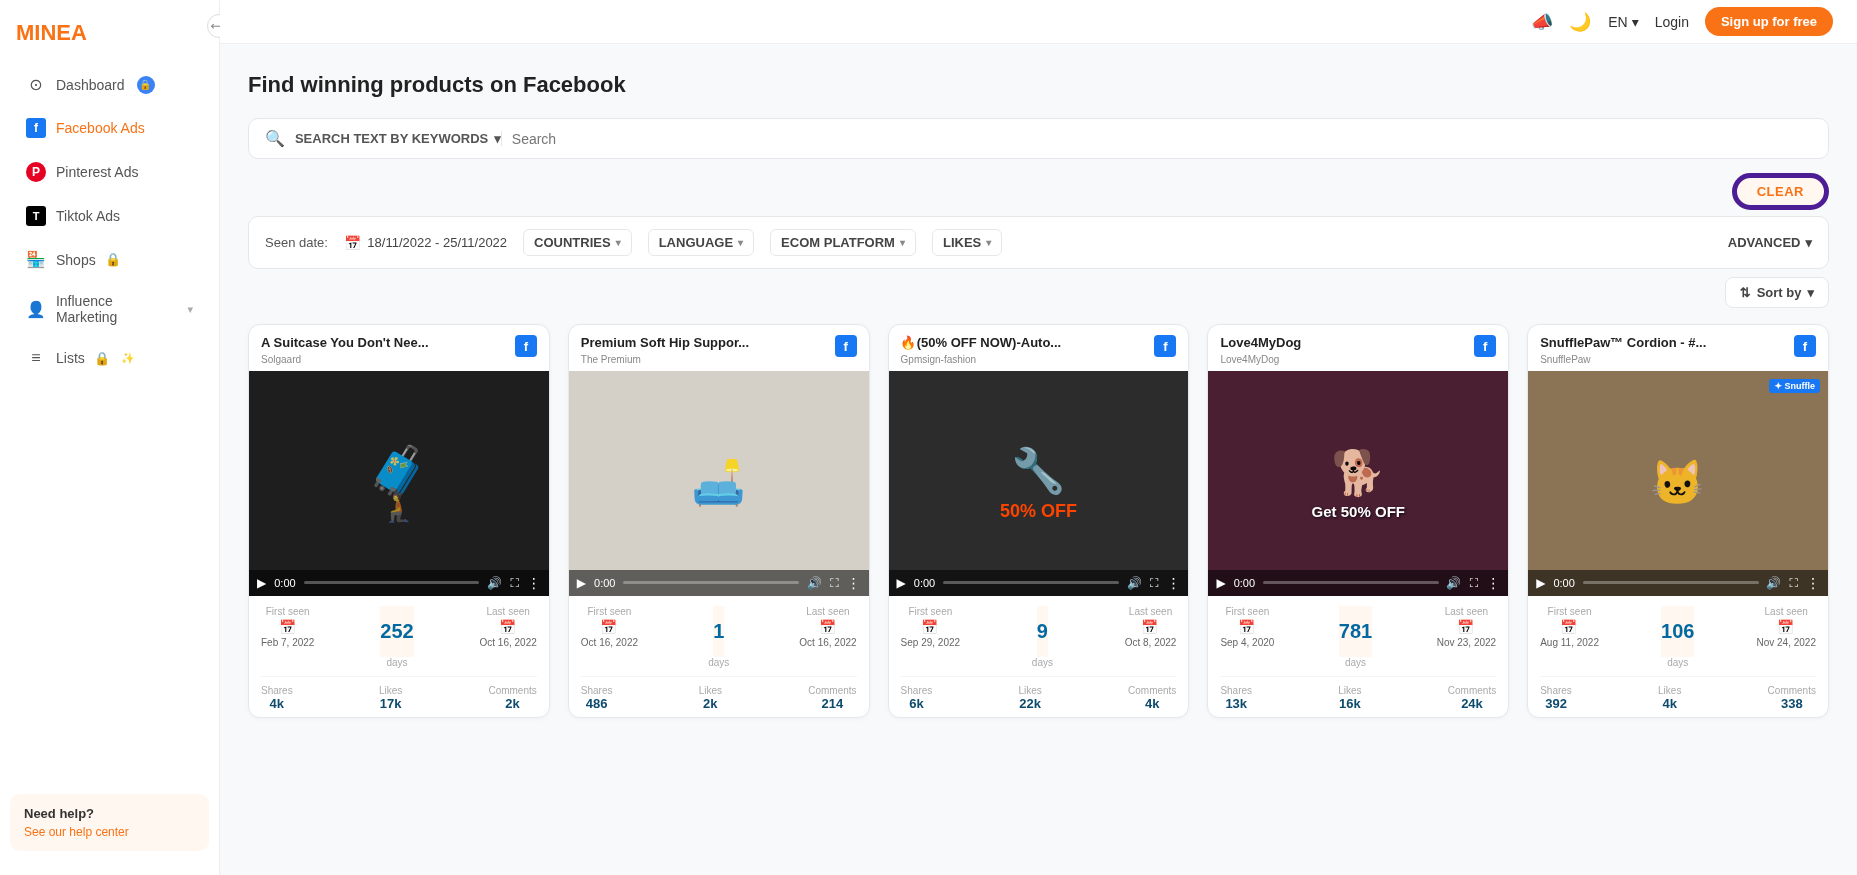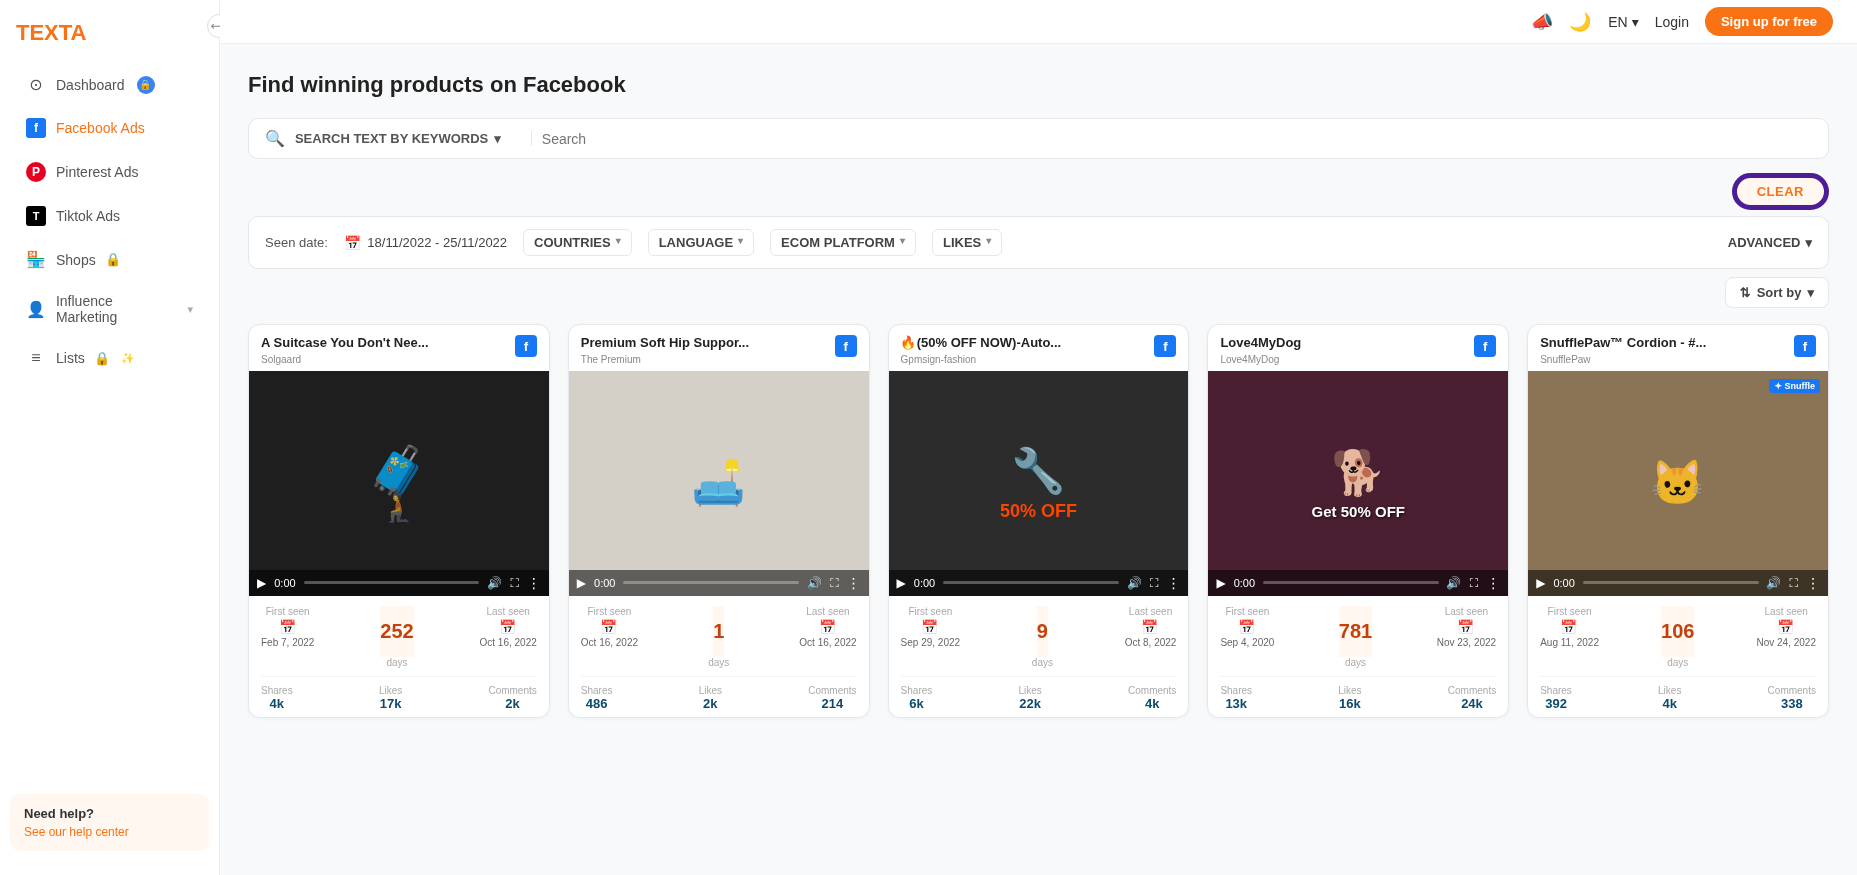--- a/index.html
+++ b/index.html
@@ -147,21 +147,21 @@
     .search-icon { color: #888; font-size: 16px; }
     .search-keyword-selector {
       display: flex;
       align-items: center;
       gap: 6px;
       font-size: 13px;
       font-weight: 600;
       color: #555;
       cursor: pointer;
       border-right: 1px solid #e5e7eb;
-      padding-right: 30px;
+      padding-right: 0;
     }
     .search-input {
       border: none;
       outline: none;
       font-size: 14px;
       color: #888;
       flex: 1;
       background: transparent;
     }
 
@@ -198,20 +198,21 @@
       display: flex;
       align-items: center;
       gap: 6px;
       font-size: 13px;
       color: #444;
       font-weight: 500;
     }
     .date-icon { font-size: 14px; color: #888; }
     .filter-chip {
       display: flex;
+      align-items: center;
       gap: 5px;
       font-size: 13px;
       font-weight: 600;
       color: #444;
       cursor: pointer;
       padding: 5px 10px;
       border-radius: 6px;
       border: 1px solid #e5e7eb;
       background: #fff;
     }
@@ -324,21 +325,21 @@
     .stats-dates {
       display: flex;
       justify-content: space-between;
       margin-bottom: 8px;
     }
     .stat-date-group { text-align: center; }
     .stat-date-label { font-size: 10px; color: #aaa; margin-bottom: 2px; }
     .stat-date-icon { font-size: 14px; color: #f97316; }
     .stat-days-badge {
       background: #fff7f0;
-      color: #c2410c;
+      color: #0369a1;
       font-size: 20px;
       font-weight: 700;
       text-align: center;
       padding: 14px 0;
     }
     .stat-days-label { font-size: 10px; color: #aaa; text-align: center; }
     .stat-date-val { font-size: 10px; color: #666; margin-top: 2px; }
     .stats-row {
       display: flex;
       justify-content: space-between;
@@ -366,21 +367,21 @@
       align-items: center;
       justify-content: center;
       flex-direction: column;
     }
   </style>
 </head>
 <body>
 
 <div class="sidebar">
   <div class="sidebar-logo">
-    <span style="color:#f97316">TEXT</span><span>A</span>
+    <span style="color:#f97316">MINE</span><span>A</span>
   </div>
   <div class="sidebar-collapse-btn">⟵</div>
 
   <nav class="sidebar-nav">
 
     <div class="nav-item">
       <span class="nav-icon">⊙</span>
       <span>Dashboard</span>
       <span class="nav-badge badge-blue">🔒</span>
     </div>

